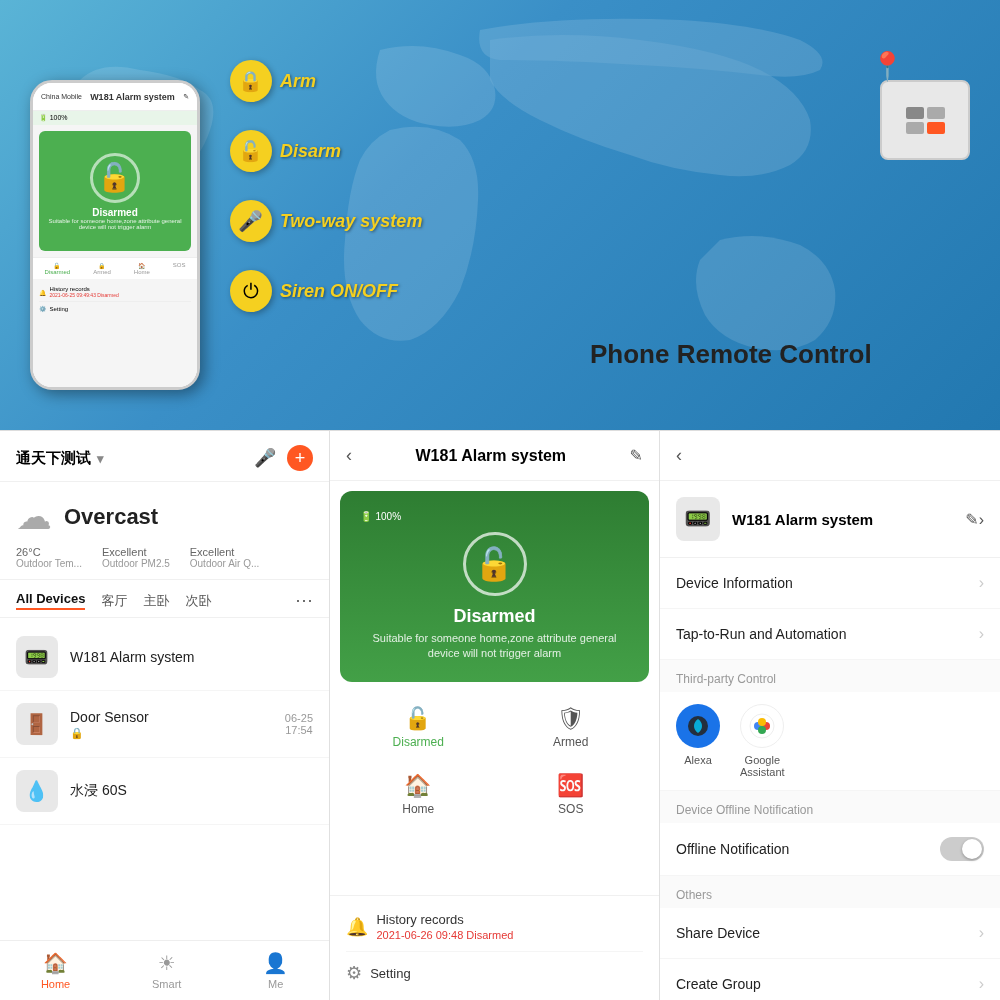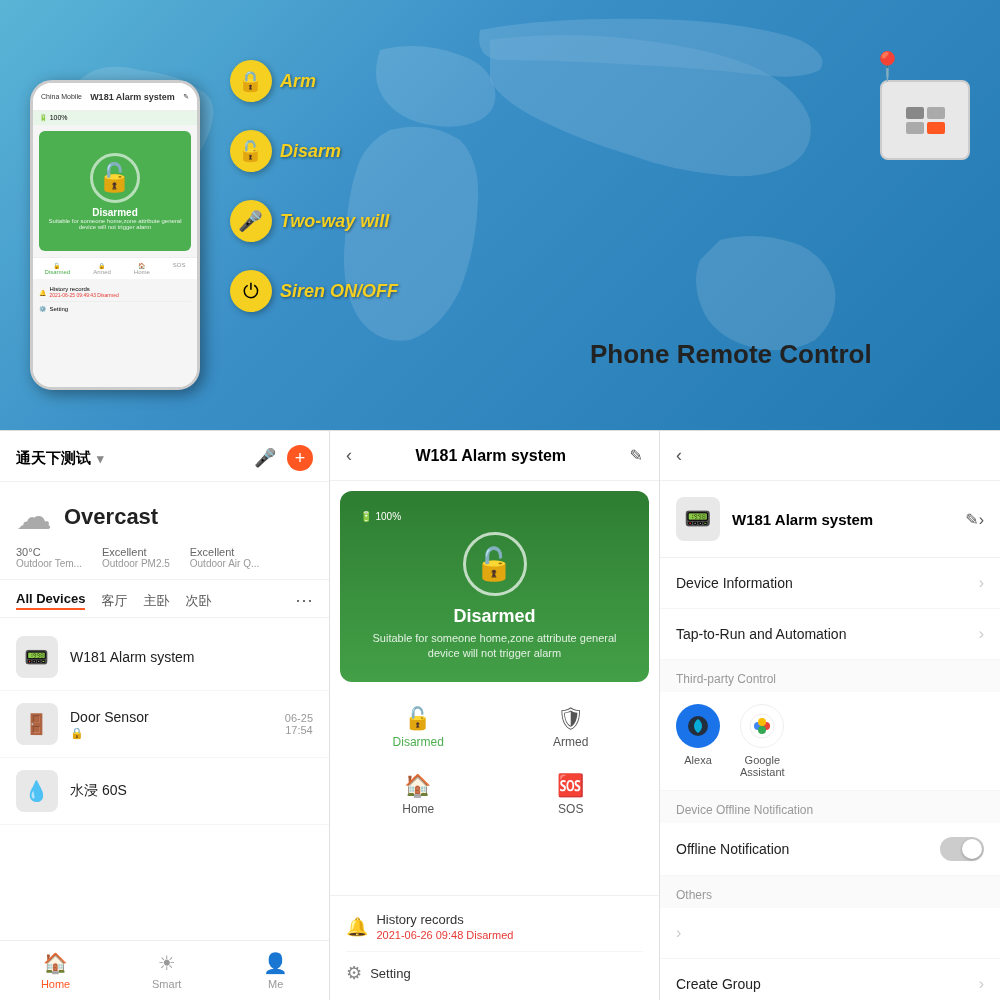--- a/index.html
+++ b/index.html
@@ -568,21 +568,21 @@
     <div class="banner-icon-item">
       <div class="yellow-circle">🔒</div>
       <span class="banner-icon-label">Arm</span>
     </div>
     <div class="banner-icon-item">
       <div class="yellow-circle">🔓</div>
       <span class="banner-icon-label">Disarm</span>
     </div>
     <div class="banner-icon-item">
       <div class="yellow-circle">🎤</div>
-      <span class="banner-icon-label">Two-way will</span>
+      <span class="banner-icon-label">Two-way system</span>
     </div>
     <div class="banner-icon-item">
       <div class="yellow-circle">⏻</div>
       <span class="banner-icon-label">Siren ON/OFF</span>
     </div>
   </div>
 
   <div class="device-img">
     <div style="display:grid;grid-template-columns:1fr 1fr;gap:3px;">
       <div style="width:18px;height:12px;background:#888;border-radius:2px;"></div>
@@ -612,21 +612,21 @@
       </div>
     </div>
 
     <div class="weather-section">
       <div class="weather-row">
         <span class="cloud-icon">☁</span>
         <span class="weather-label">Overcast</span>
       </div>
       <div class="weather-stats">
         <div class="weather-stat">
-          <div>30°C</div>
+          <div>26°C</div>
           <div class="weather-stat-label">Outdoor Tem...</div>
         </div>
         <div class="weather-stat">
           <div>Excellent</div>
           <div class="weather-stat-label">Outdoor PM2.5</div>
         </div>
         <div class="weather-stat">
           <div>Excellent</div>
           <div class="weather-stat-label">Outdoor Air Q...</div>
         </div>
@@ -782,20 +782,21 @@
       <div class="toggle-row">
         <span class="toggle-label">Offline Notification</span>
         <div class="toggle-switch off">
           <div class="toggle-knob"></div>
         </div>
       </div>
 
       <div class="settings-section-label">Others</div>
 
       <div class="settings-item">
+        <span class="settings-item-label">Share Device</span>
         <span class="settings-chevron">›</span>
       </div>
       <div class="settings-item">
         <span class="settings-item-label">Create Group</span>
         <span class="settings-chevron">›</span>
       </div>
     </div>
   </div>
 
 </div>

